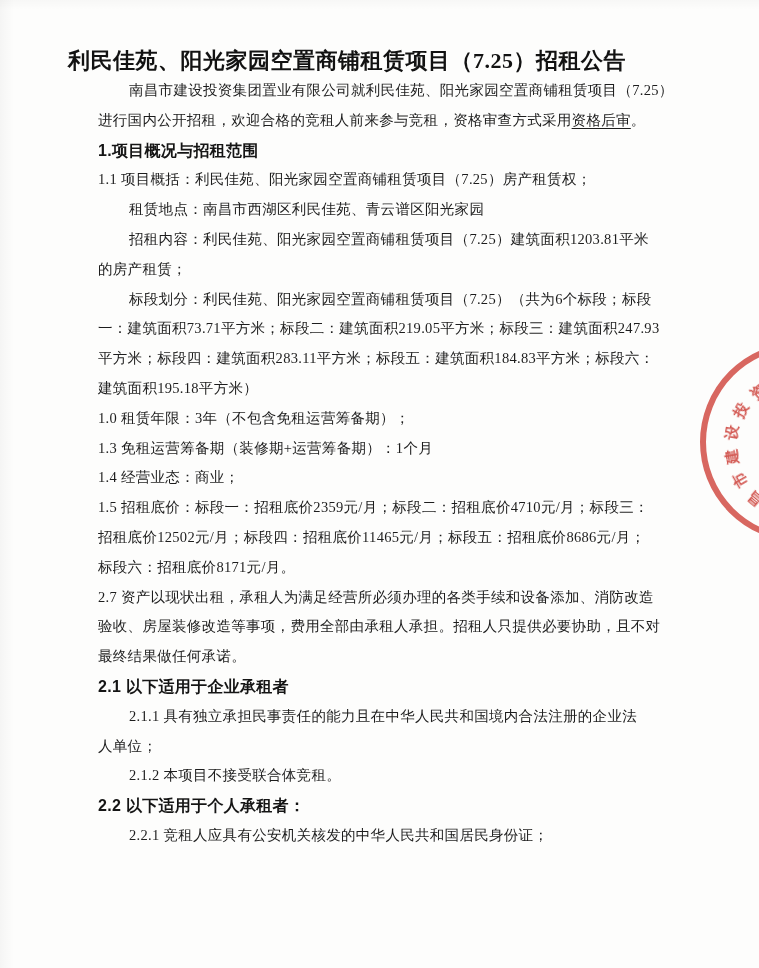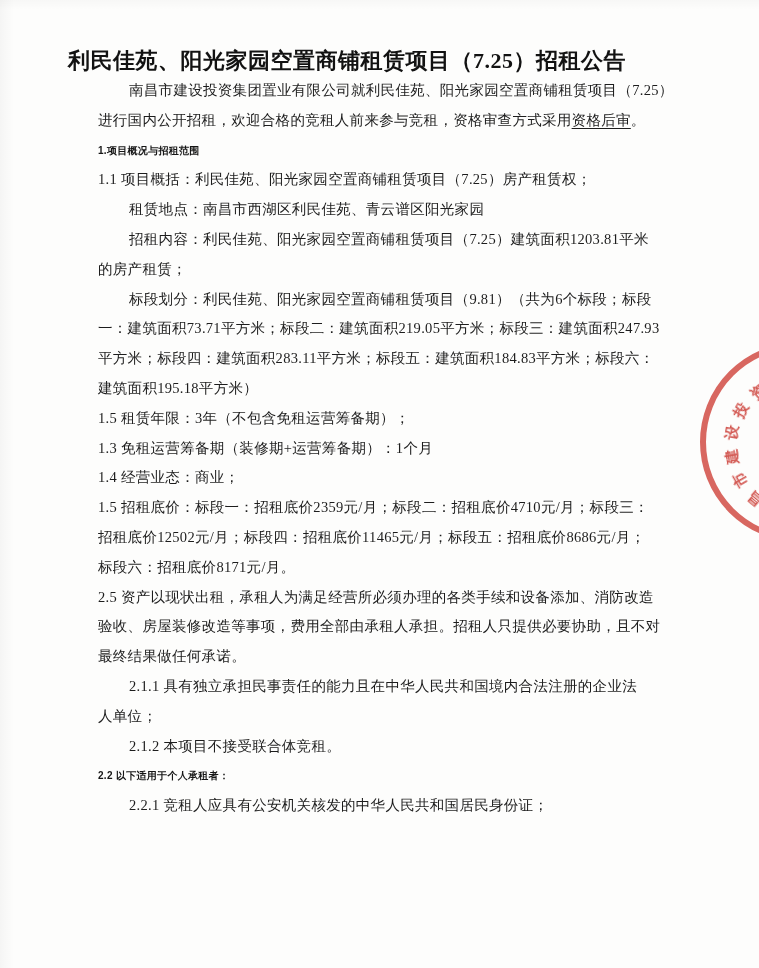--- a/index.html
+++ b/index.html
@@ -38,21 +38,21 @@
   .line {
     height: 29.8px;
     line-height: 29.8px;
     white-space: nowrap;
     letter-spacing: 0.3px;
   }
   .line.indent { padding-left: 31px; }
   .line.bold {
     font-weight: bold;
     font-family: "Liberation Sans", "DejaVu Sans", sans-serif;
-    font-size: 10px;
+    font-size: 16px;
     color: #151515;
   }
   .u { text-decoration: underline; text-underline-offset: 3px; }
   
   .seal-ring {
     position: absolute;
     left: 700px; top: 342px;
     width: 200px; height: 200px;
     border: 6px solid rgba(201, 44, 36, 0.72);
     border-radius: 50%;
@@ -77,33 +77,34 @@
   <div class="doc-title">利民佳苑、阳光家园空置商铺租赁项目（7.25）招租公告</div>
 
   <div class="doc-body">
       <div class="line indent">南昌市建设投资集团置业有限公司就利民佳苑、阳光家园空置商铺租赁项目（7.25）</div>
       <div class="line"><span>进行国内公开招租，欢迎合格的竞租人前来参与竞租，资格审查方式采用</span><span class="u">资格后审</span><span>。</span></div>
       <div class="line bold">1.项目概况与招租范围</div>
       <div class="line">1.1 项目概括：利民佳苑、阳光家园空置商铺租赁项目（7.25）房产租赁权；</div>
       <div class="line indent">租赁地点：南昌市西湖区利民佳苑、青云谱区阳光家园</div>
       <div class="line indent">招租内容：利民佳苑、阳光家园空置商铺租赁项目（7.25）建筑面积1203.81平米</div>
       <div class="line">的房产租赁；</div>
-      <div class="line indent">标段划分：利民佳苑、阳光家园空置商铺租赁项目（9.81）（共为6个标段；标段</div>
+      <div class="line indent">标段划分：利民佳苑、阳光家园空置商铺租赁项目（7.25）（共为6个标段；标段</div>
       <div class="line">一：建筑面积73.71平方米；标段二：建筑面积219.05平方米；标段三：建筑面积247.93</div>
       <div class="line">平方米；标段四：建筑面积283.11平方米；标段五：建筑面积184.83平方米；标段六：</div>
       <div class="line">建筑面积195.18平方米）</div>
-      <div class="line">1.5 租赁年限：3年（不包含免租运营筹备期）；</div>
+      <div class="line">1.0 租赁年限：3年（不包含免租运营筹备期）；</div>
       <div class="line">1.3 免租运营筹备期（装修期+运营筹备期）：1个月</div>
       <div class="line">1.4 经营业态：商业；</div>
       <div class="line">1.5 招租底价：标段一：招租底价2359元/月；标段二：招租底价4710元/月；标段三：</div>
       <div class="line">招租底价12502元/月；标段四：招租底价11465元/月；标段五：招租底价8686元/月；</div>
       <div class="line">标段六：招租底价8171元/月。</div>
-      <div class="line">2.5 资产以现状出租，承租人为满足经营所必须办理的各类手续和设备添加、消防改造</div>
+      <div class="line">2.7 资产以现状出租，承租人为满足经营所必须办理的各类手续和设备添加、消防改造</div>
       <div class="line">验收、房屋装修改造等事项，费用全部由承租人承担。招租人只提供必要协助，且不对</div>
       <div class="line">最终结果做任何承诺。</div>
+      <div class="line bold">2.1 以下适用于企业承租者</div>
       <div class="line indent">2.1.1 具有独立承担民事责任的能力且在中华人民共和国境内合法注册的企业法</div>
       <div class="line">人单位；</div>
       <div class="line indent">2.1.2 本项目不接受联合体竞租。</div>
       <div class="line bold">2.2 以下适用于个人承租者：</div>
       <div class="line indent">2.2.1 竞租人应具有公安机关核发的中华人民共和国居民身份证；</div>
     </div>
 
   <div>
     <div class="seal-ring"></div>
     <div id="seal-chars">

